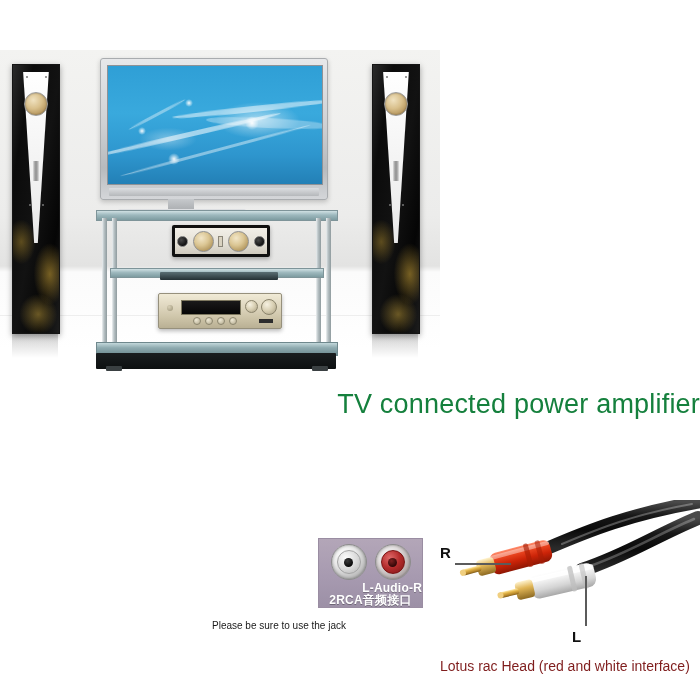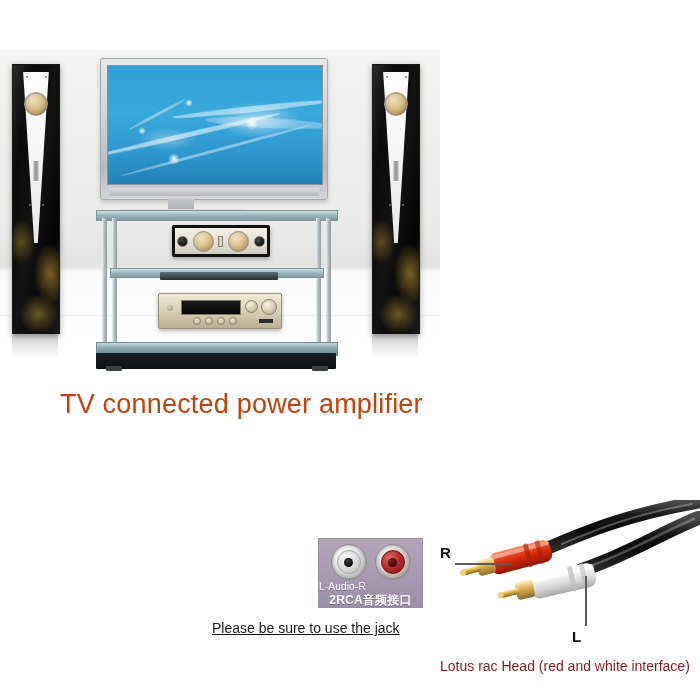--- a/index.html
+++ b/index.html
@@ -334,25 +334,25 @@
     border-radius: 50%;
     background: radial-gradient(circle at 35% 32%, #d8d0b6, #9a9277);
   }
 
   
   #title {
     position: absolute;
     left: 0;
     top: 389px;
     width: 700px;
-    text-align: left;
+    text-align: right;
     font-size: 27px;
-    color: #c2410c;
+    color: #15803d;
     letter-spacing: 0.2px;
-    padding-left: 60px;
+    padding-left: 32px;
     box-sizing: border-box;
   }
 
   
   #jack-panel {
     position: absolute;
     left: 318px;
     top: 538px;
     width: 105px;
     height: 70px;
@@ -404,47 +404,46 @@
     border-radius: 50%;
     background: radial-gradient(circle at 38% 32%, #3a3a3a 0%, #0a0a0a 70%);
   }
   .jack-red .jack-hole {
     background: radial-gradient(circle at 38% 32%, #7d2020 0%, #300707 72%);
   }
   .panel-label-top {
     position: absolute;
     left: 0; right: 0;
     top: 42px;
-    text-align: left;
-    font-size: 10px;
+    text-align: right;
+    font-size: 12px;
     color: #ffffff;
-    font-weight: normal;
+    font-weight: bold;
     letter-spacing: 0.2px;
     text-shadow: 0 1px 0 rgba(0,0,0,0.25);
   }
   .panel-label-bottom {
     position: absolute;
     left: 0; right: 0;
     top: 53px;
     text-align: center;
     font-size: 12px;
     color: #ffffff;
     font-weight: bold;
     letter-spacing: 0.2px;
     text-shadow: 0 1px 0 rgba(0,0,0,0.3);
   }
 
   
   #jack-note {
     position: absolute;
     left: 212px;
     top: 620px;
-    font-size: 14px;
+    font-size: 10px;
     color: #1a1a1a;
-    text-decoration: underline;
   }
   #cable-caption {
     position: absolute;
     left: 440px;
     top: 658px;
     font-size: 14px;
     color: #7f1d1d;
   }
 
   

